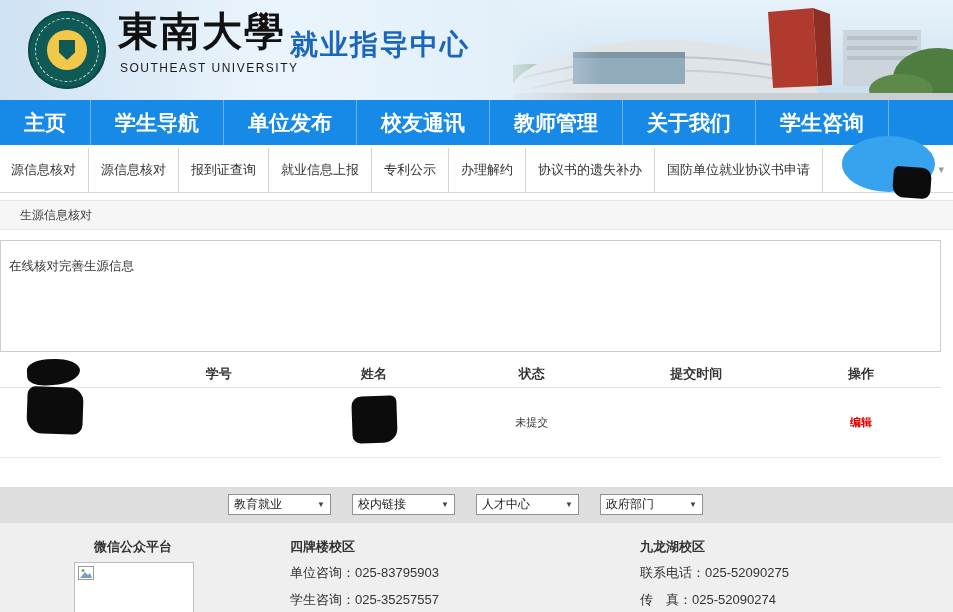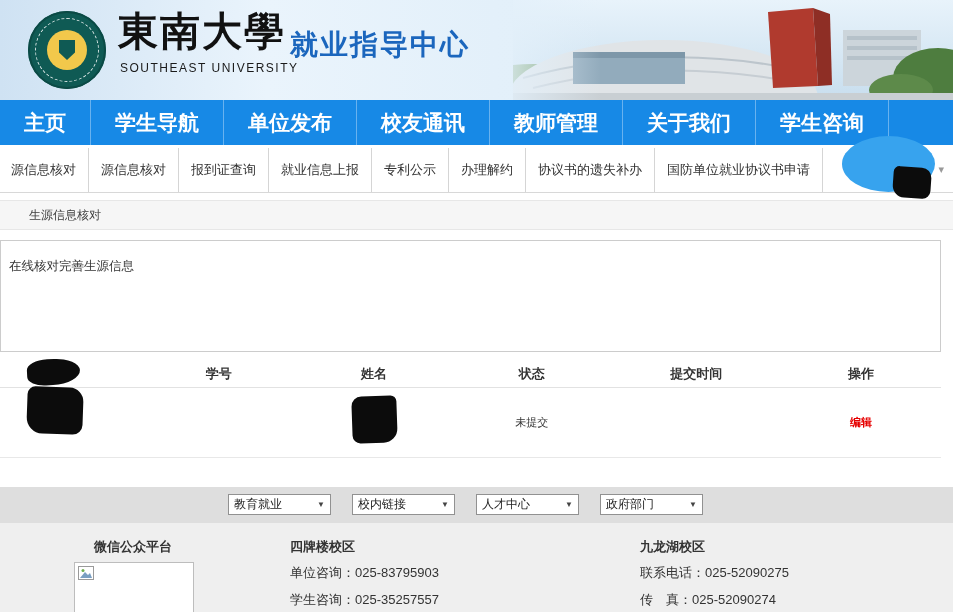--- a/index.html
+++ b/index.html
@@ -41,21 +41,21 @@
     background:#37a3ee;z-index:6;cursor:pointer}
   .blob{position:absolute;background:#0c0c0c}
   .blob-avatar{left:893px;top:167px;width:38px;height:31px;border-radius:6px 10px 8px 12px;transform:rotate(4deg);z-index:7}
   .blob-h1{left:27px;top:359px;width:53px;height:26px;border-radius:45% 55% 60% 40%;transform:rotate(-3deg);z-index:4}
   .blob-c1{left:27px;top:387px;width:56px;height:47px;border-radius:8px 14px 10px 16px;transform:rotate(2deg);z-index:4}
   .blob-c3{left:352px;top:396px;width:45px;height:47px;border-radius:10px 6px 14px 8px;transform:rotate(-2deg);z-index:4}
 
   
   .section-bar{position:absolute;top:200px;left:0;width:953px;height:30px;background:#f6f6f6;
     border-top:1px solid #e7e7e7;border-bottom:1px solid #e7e7e7;display:flex;align-items:center;
-    padding-left:29px;font-size:12px;color:#404040}
+    padding-left:20px;font-size:12px;color:#404040}
 
   
   .notice-box{position:absolute;top:240px;left:0;width:941px;height:112px;background:#fff;
     border:1px solid #ccc;padding:17px 8px;font-size:12.5px;color:#333}
 
   
   .table{position:absolute;top:365px;left:0;width:941px}
   .thead{display:flex;height:23px;border-bottom:1px solid #e2e2e2;font-size:13px;font-weight:bold;color:#333}
   .thead .cell{display:flex;align-items:flex-start;justify-content:center}
   .trow{display:flex;height:70px;border-bottom:1px solid #e8e8e8;font-size:11px;color:#333}

